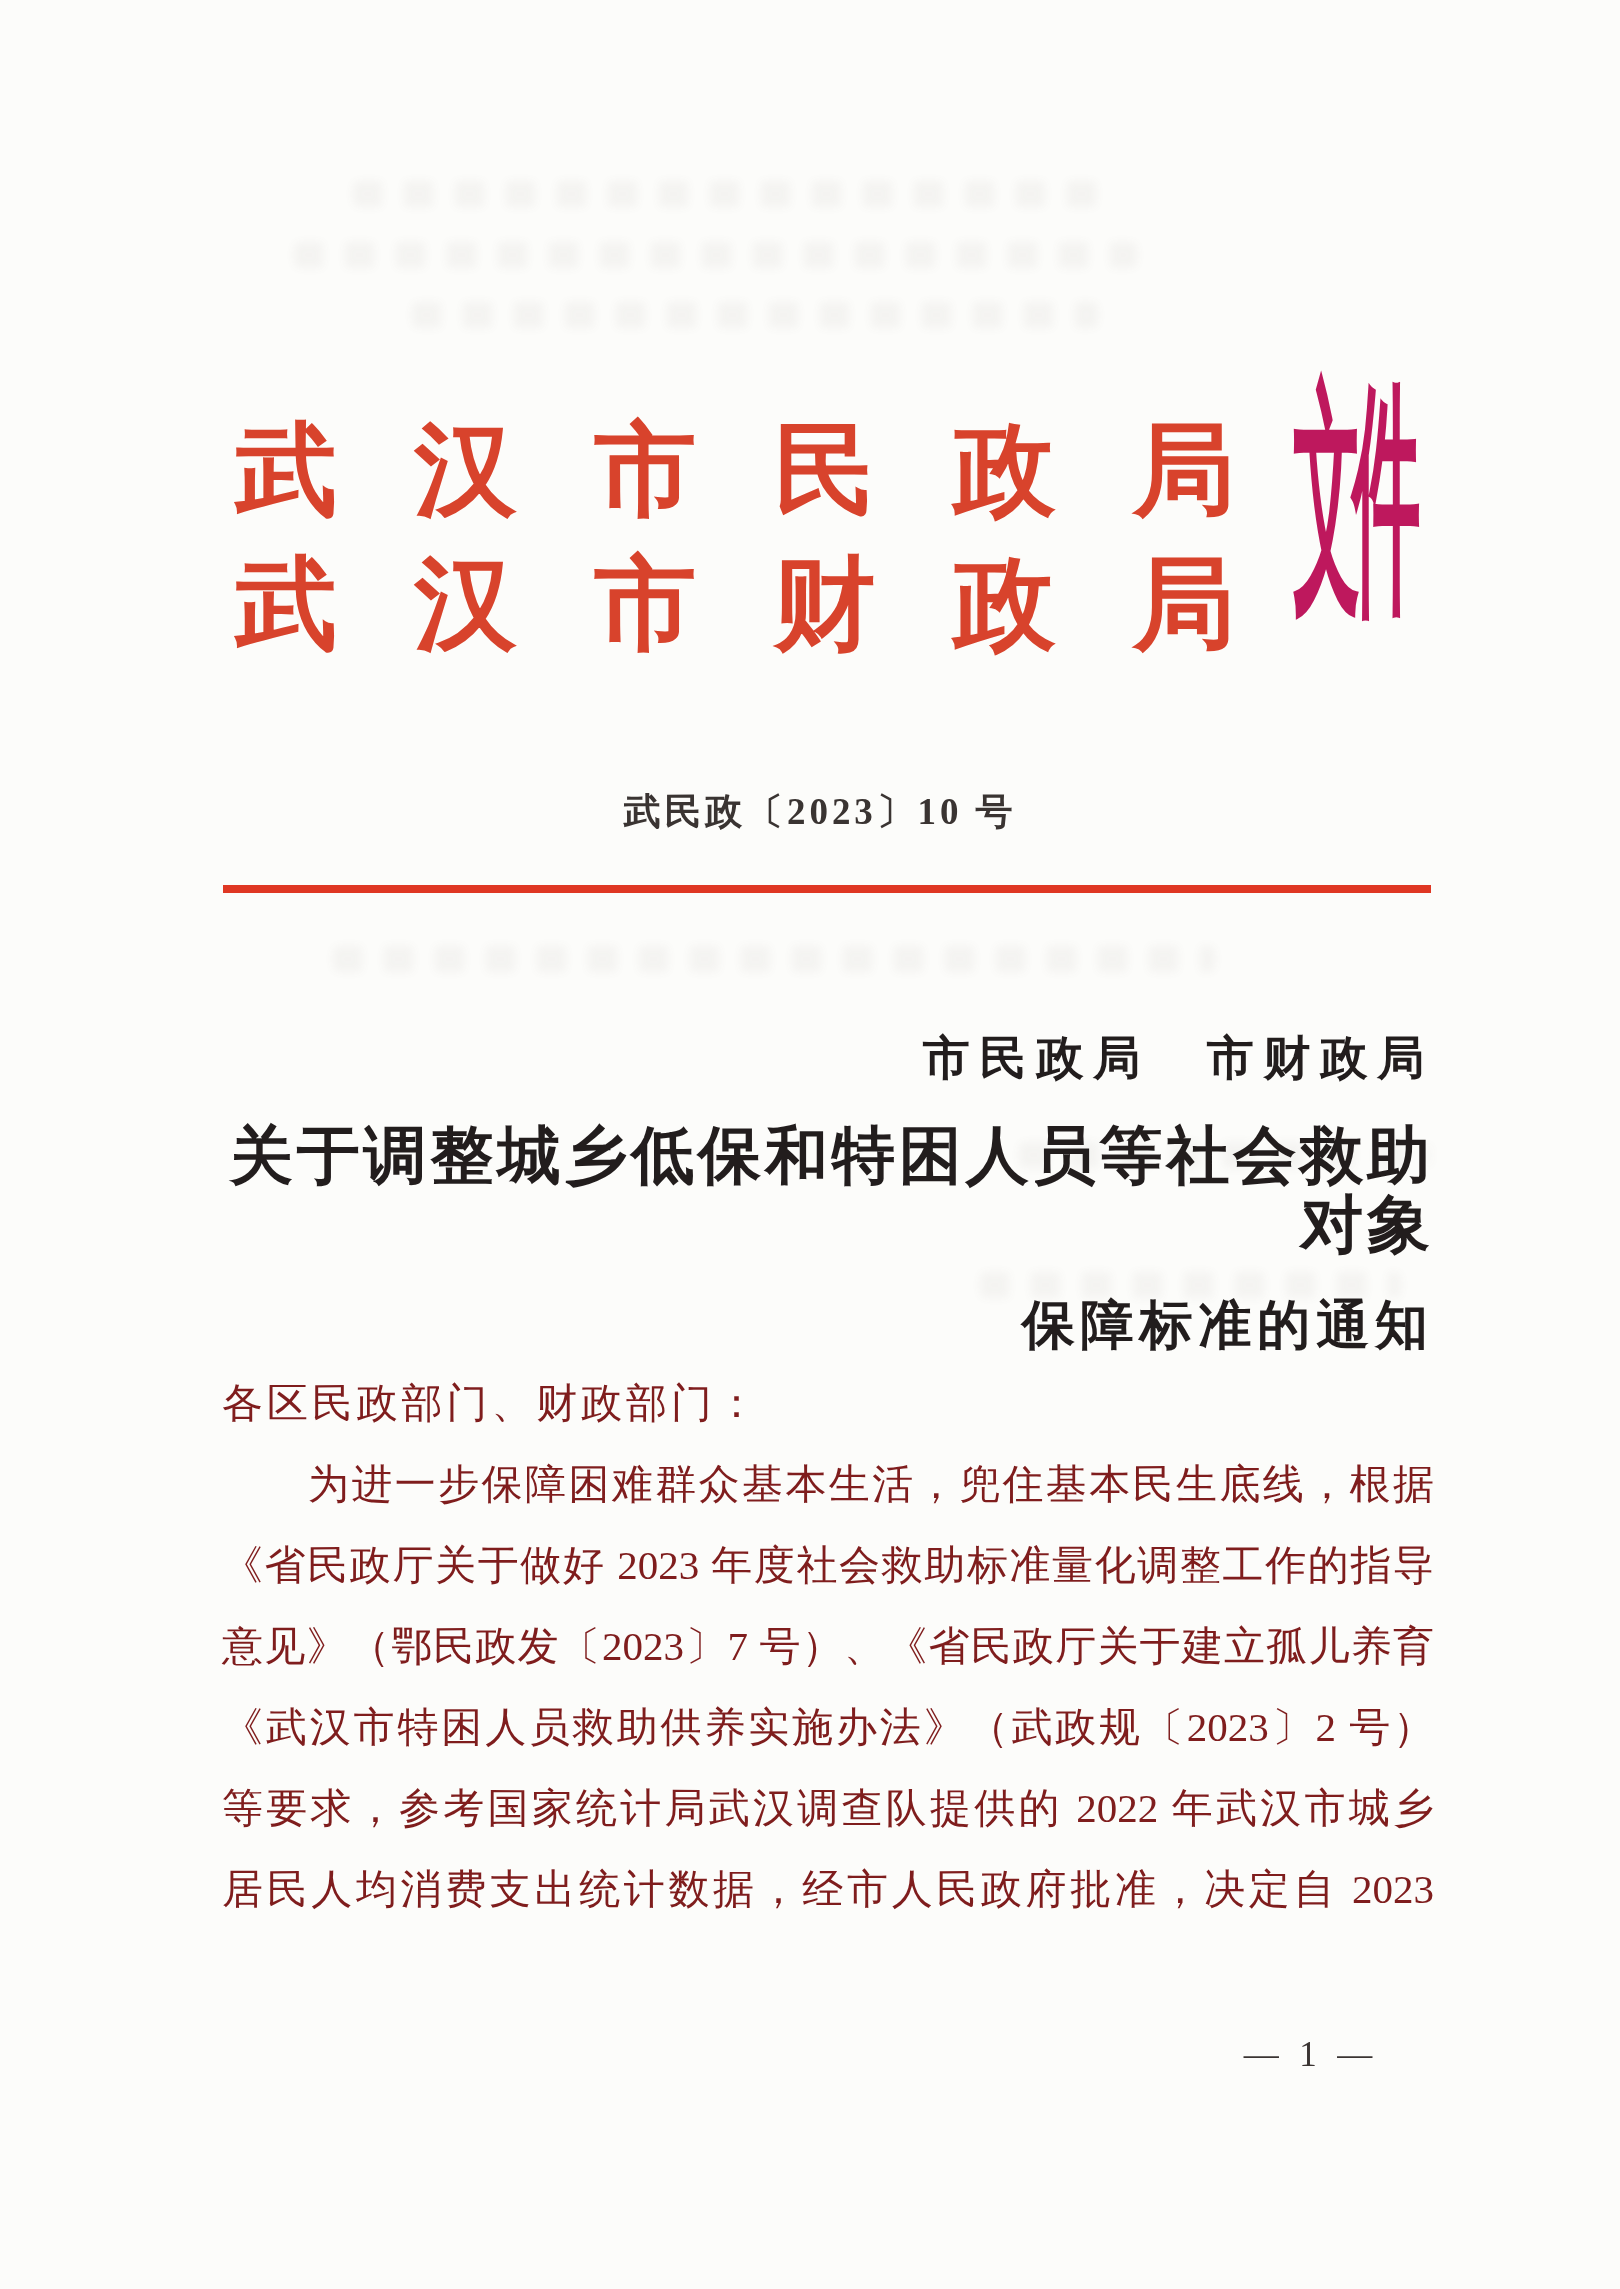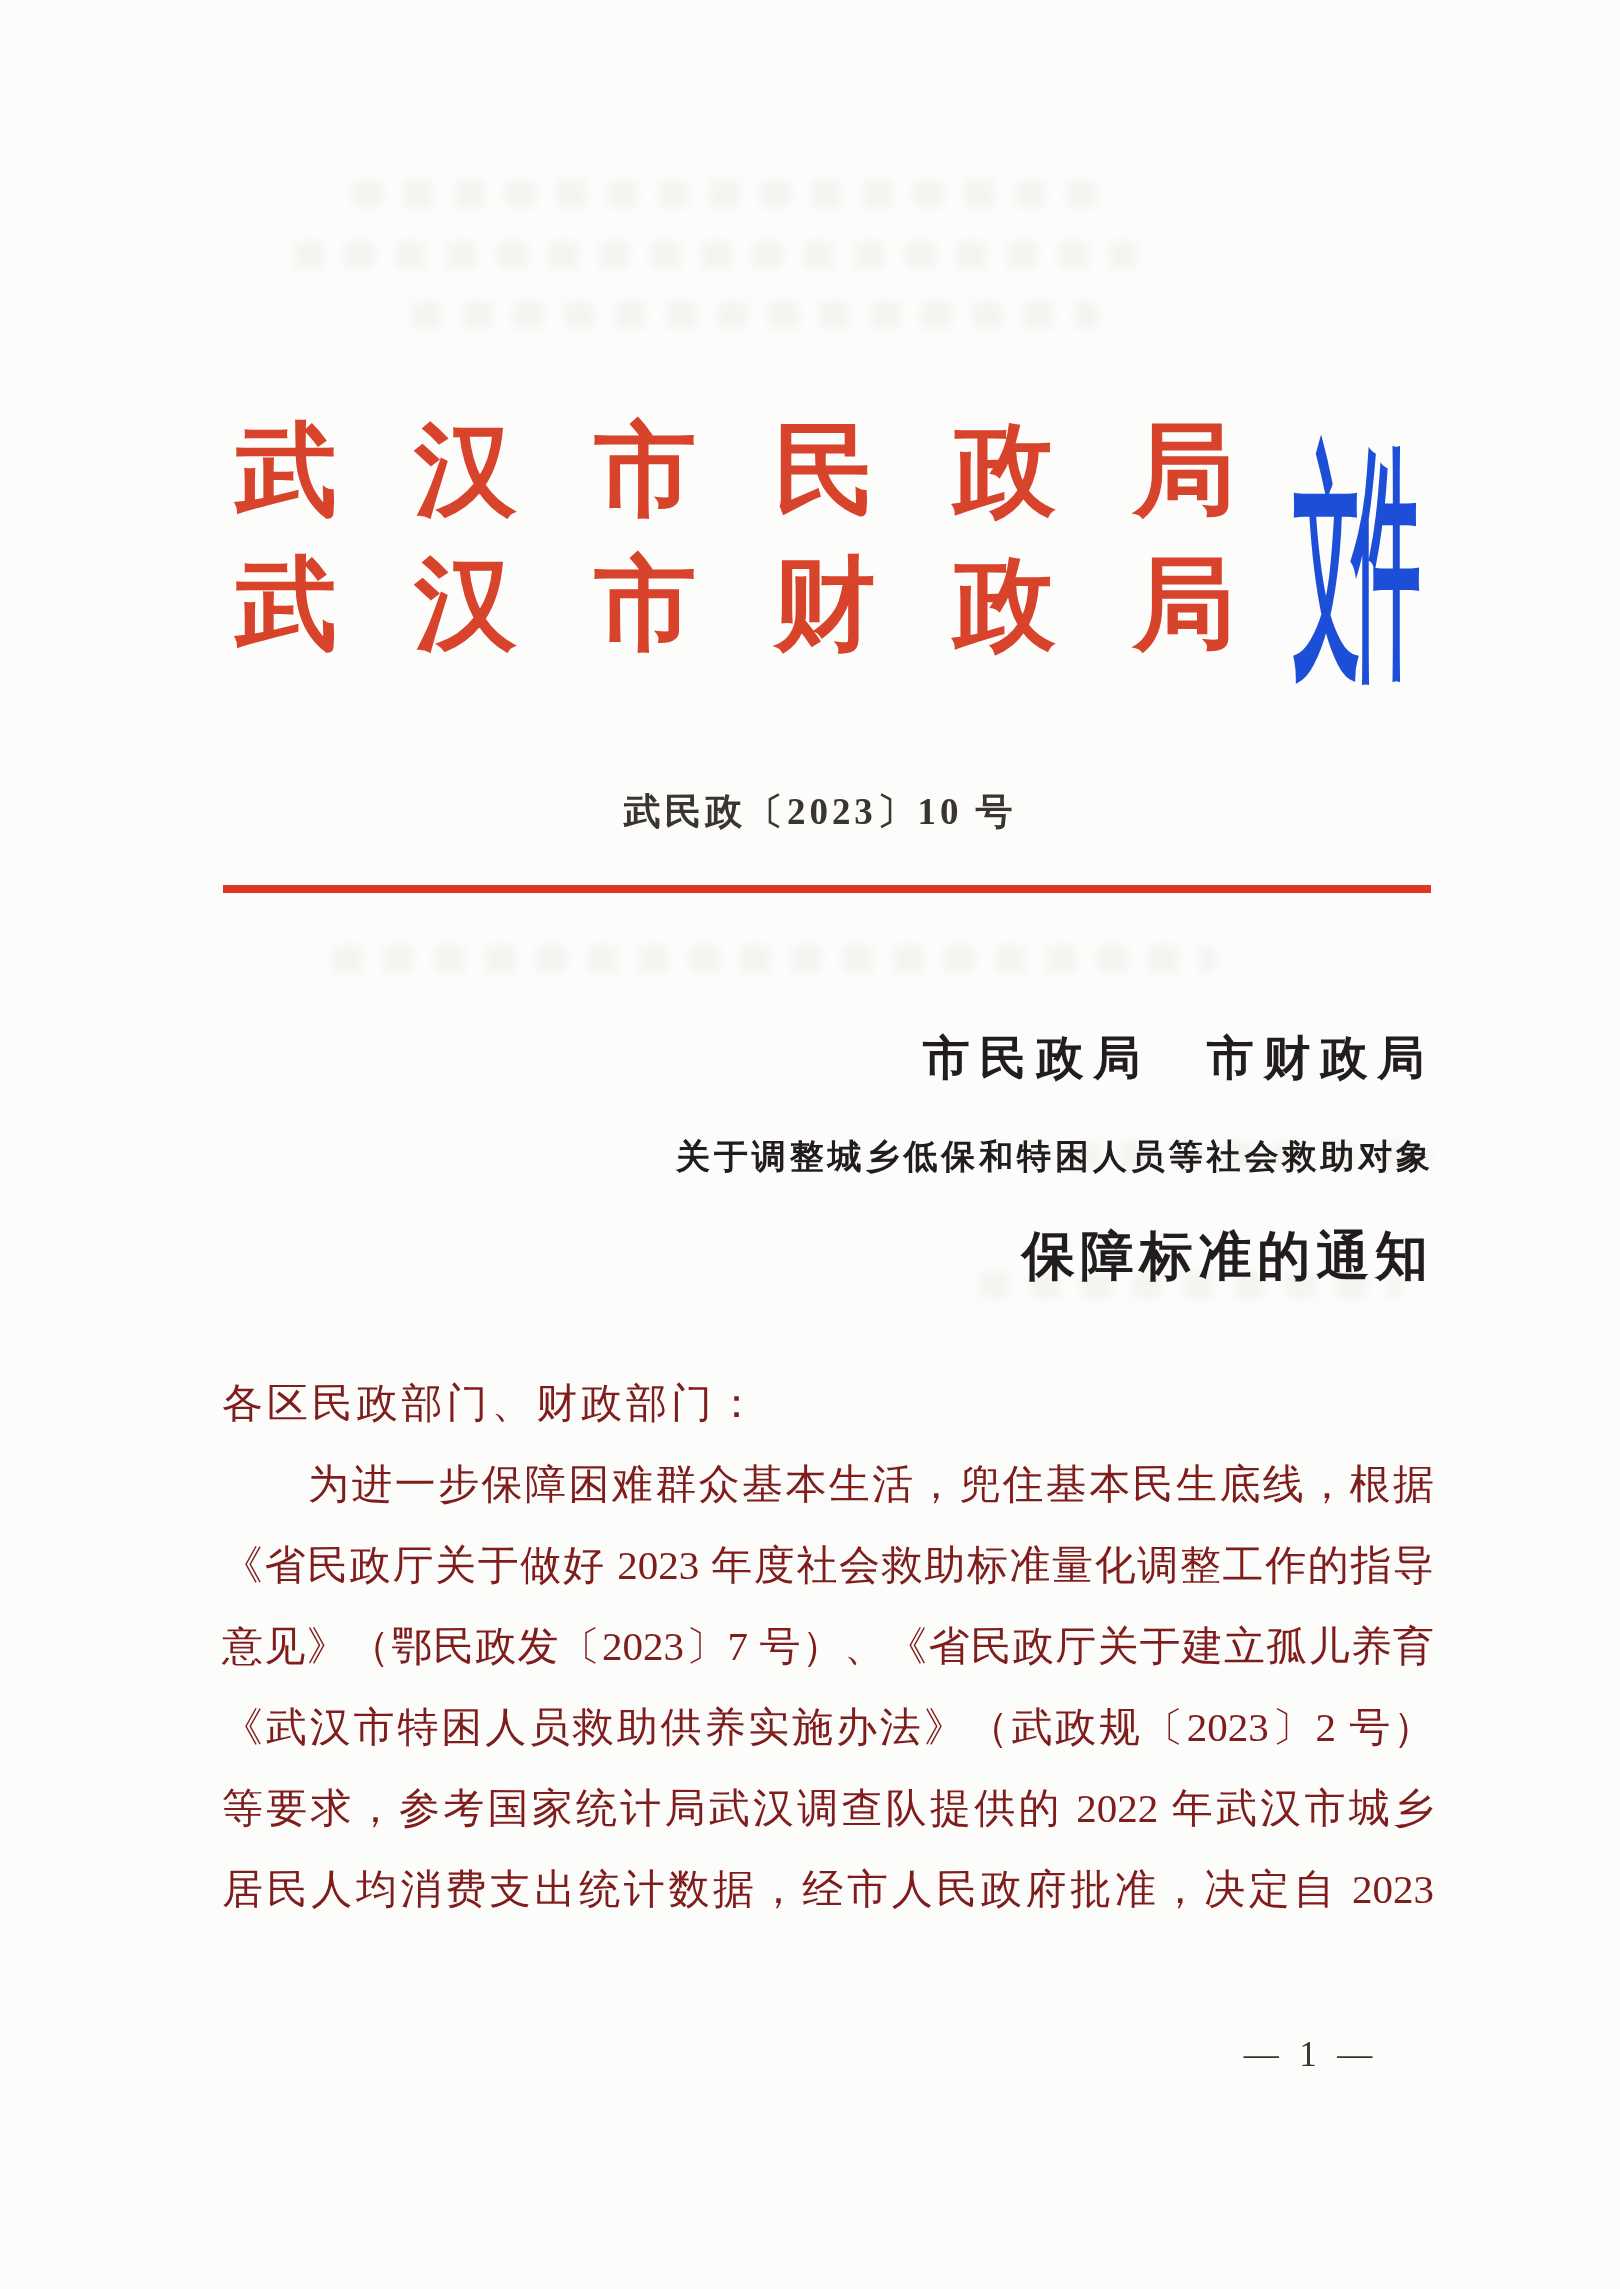--- a/index.html
+++ b/index.html
@@ -43,23 +43,23 @@
     font-weight: 700;
   }
   .letterhead-row + .letterhead-row { margin-top: 32px; }
   .letterhead-suffix {
     position: absolute;
     left: 1274px;
     top: 447px;
     width: 157px;
     height: 235px;
     display: flex;
-    align-items: center;
+    align-items: flex-start;
     justify-content: center;
-    color: #1d4ed8;
+    color: #be185d;
   }
   .letterhead-suffix .stretch {
     font-size: 108px;
     line-height: 108px;
     font-weight: 700;
     letter-spacing: -13.7px;
     white-space: nowrap;
     transform: scale(0.63, 2.3);
     transform-origin: center center;
   }
@@ -86,21 +86,21 @@
   .title-block {
     position: absolute;
     left: 222px;
     top: 1029px;
     width: 1212px;
     text-align: right;
     font-weight: 700;
     color: #221d1d;
   }
   .title-line-1 { font-size: 47px; line-height: 59px; letter-spacing: 9.8px; }
-  .title-line-2 { font-size: 34px; line-height: 69px; letter-spacing: 3.9px; margin-top: 34px; }
+  .title-line-2 { font-size: 63px; line-height: 69px; letter-spacing: 3.9px; margin-top: 34px; }
   .title-line-3 { font-size: 53px; line-height: 69px; letter-spacing: 5.9px; margin-top: 31px; }
   .body-block {
     position: absolute;
     left: 222px;
     top: 1363px;
     width: 1212px;
     font-size: 41px;
     line-height: 81px;
     color: #7f1d1d;
   }

